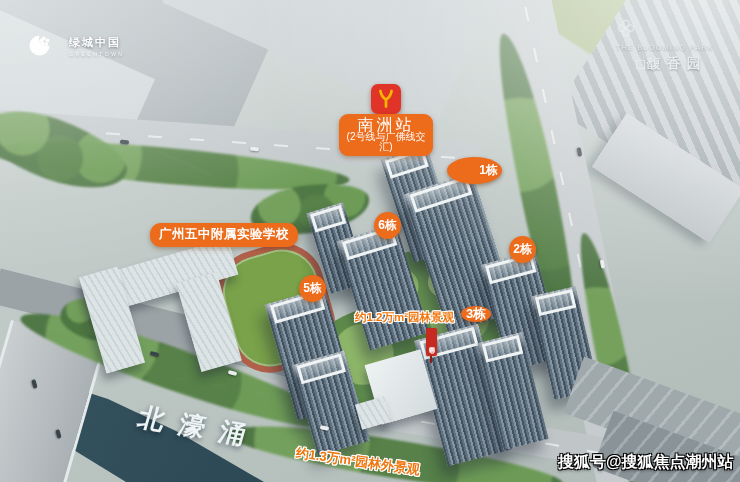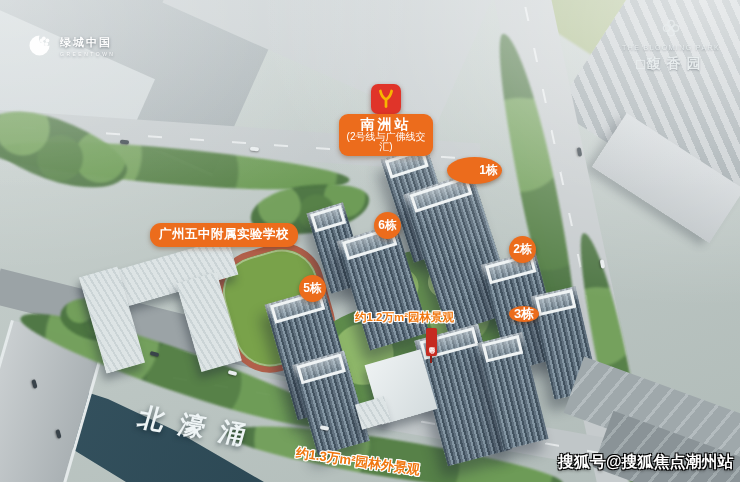--- a/index.html
+++ b/index.html
@@ -23,44 +23,44 @@
     background:radial-gradient(circle at 25% 35%,#719f58 0 22%,transparent 23%),
       radial-gradient(circle at 55% 60%,#527e42 0 25%,transparent 26%),
       radial-gradient(circle at 80% 35%,#6a9a52 0 20%,transparent 21%),#4b7440;
     border-radius:45% 55% 50% 50%/55% 45% 55% 45%;filter:blur(1.2px);opacity:.95;}
   .bldg{position:absolute;background:repeating-linear-gradient(75deg,#dde4e5 0 4px,#cbd4d6 4px 6px);
     box-shadow:-4px 6px 8px rgba(35,45,55,.4);}
   .car{position:absolute;width:9px;height:4px;border-radius:2px;background:#39434a;
     box-shadow:0 1px 2px rgba(0,0,0,.4);}
   .car.w{background:#e9edee;}
   
-  .gt-logo{position:absolute;display:flex;align-items:center;gap:9px;color:#fff;
+  .gt-logo{position:absolute;display:flex;align-items:center;gap:18px;color:#fff;
     text-shadow:0 1px 3px rgba(55,65,75,.6);}
   .gt-cn{font-size:11px;font-weight:bold;letter-spacing:2px;}
   .gt-en{font-size:5px;letter-spacing:2.5px;opacity:.85;margin-top:1px;}
-  .bp-logo{position:absolute;width:110px;text-align:center;color:#e9eeef;
+  .bp-logo{position:absolute;width:110px;text-align:left;color:#e9eeef;
     text-shadow:0 1px 2px rgba(70,80,90,.45);opacity:.92;}
   .bp-en{font-size:7px;letter-spacing:1.4px;margin-top:2px;white-space:nowrap;}
   .bp-cn{font-size:14px;font-weight:bold;letter-spacing:6px;margin-top:4px;
     display:flex;align-items:center;justify-content:center;gap:2px;}
   .seal{display:inline-block;width:7px;height:7px;border:1px solid #e9eeef;opacity:.8;}
   .metro-badge{position:absolute;width:30px;height:30px;border-radius:7px;
     background:var(--metro-red,#e03429);box-shadow:0 2px 5px rgba(90,20,10,.45);
     display:flex;align-items:center;justify-content:center;}
   .station{position:absolute;background:var(--label-orange,#ec6c1c);color:#fff;text-align:center;
     border-radius:9px;padding:3px 6px 4px;box-shadow:0 2px 5px rgba(90,40,0,.35);}
-  .station-name{font-size:14px;font-weight:bold;letter-spacing:3px;line-height:15px;}
+  .station-name{font-size:16px;font-weight:normal;letter-spacing:3px;line-height:15px;}
   .station-sub{font-size:10px;line-height:10px;letter-spacing:0;}
   .pill{position:absolute;background:var(--label-orange,#ec6c1c);color:#fff;font-weight:bold;
     font-size:12.5px;letter-spacing:.5px;padding:3px 9px 4px;border-radius:11px;white-space:nowrap;
     box-shadow:0 2px 5px rgba(90,40,0,.35);}
   .marker{position:absolute;width:27px;height:27px;border-radius:50%;
     background:var(--label-orange,#ec6c1c);color:#fff;font-weight:bold;font-size:12px;
     display:flex;align-items:center;justify-content:center;box-shadow:0 2px 4px rgba(70,30,0,.4);}
-  .marker.big{width:30px;height:16px;font-size:13px;margin-left:48px;}
+  .marker.big{width:30px;height:16px;font-size:13px;}
   .stroke-w{color:var(--garden-text,#f0770f);font-weight:bold;white-space:nowrap;
     text-shadow:-1px -1px 0 #fff,1px -1px 0 #fff,-1px 1px 0 #fff,1px 1px 0 #fff,
       0 -1px 0 #fff,0 1px 0 #fff,-1px 0 0 #fff,1px 0 0 #fff;}
   .flag{position:absolute;width:11px;height:28px;background:#c62a20;border-radius:2px;
     color:#fff;font-size:6px;line-height:10px;writing-mode:vertical-rl;text-align:center;
     box-shadow:0 1px 3px rgba(0,0,0,.35);}
   .flag::after{content:"";position:absolute;left:4px;top:28px;width:2px;height:7px;background:#8c1f18;}
   .river-name{position:absolute;color:#eef4f5;font-weight:bold;font-size:26px;letter-spacing:15px;
     transform:rotate(10deg) skewX(-6deg);text-shadow:0 2px 5px rgba(10,25,35,.55);white-space:nowrap;}
   .watermark{position:absolute;color:#fff;font-weight:bold;font-size:16px;white-space:nowrap;

